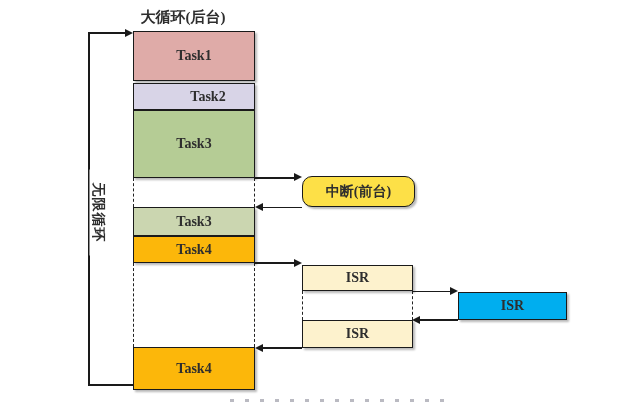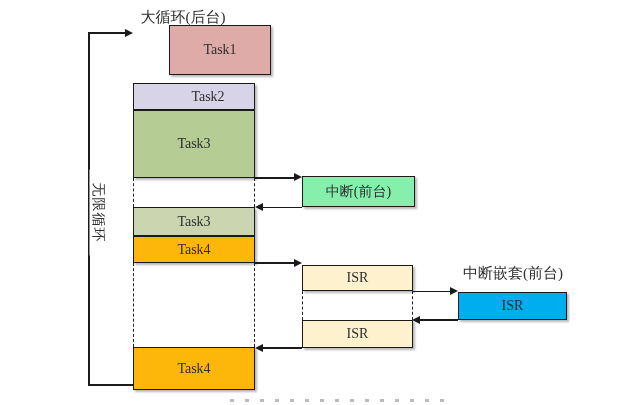--- a/index.html
+++ b/index.html
@@ -1,28 +1,28 @@
 <!DOCTYPE html>
 <html><head>
 <meta charset="utf-8">
 <style>
   html,body{margin:0;padding:0;background:#fff;}
   #stage{
     position:relative;width:641px;height:405px;background:#ffffff;overflow:hidden;
-    font-family:"Liberation Serif","DejaVu Serif",serif;color:#2e2e2e;
+    font-family:"Liberation Serif","DejaVu Serif",serif;color:#2e2e2e;font-weight:bold;
   }
   .abs{position:absolute;}
   
   .tbox{
     position:absolute;border:1px solid #1a1a1a;box-sizing:border-box;
     display:flex;align-items:center;justify-content:center;
     font-size:14px;line-height:1;box-shadow:2px 2px 2px rgba(0,0,0,.28);
   }
   
-  .bx-task1{left:133px;top:25px;width:102px;height:50px;margin-left:36px;}
+  .bx-task1{left:133px;top:31px;width:122px;height:50px;}
   .bx-task2{left:133px;top:83px;width:122px;height:27px;padding-left:28px;}
   .bx-task3a{left:133px;top:110px;width:122px;height:68px;}
   .bx-task3b{left:133px;top:207px;width:122px;height:29px;}
   .bx-task4a{left:133px;top:236px;width:122px;height:27px;}
   .bx-task4b{left:133px;top:347px;width:122px;height:43px;}
   
   .bx-interrupt{left:302px;top:176px;width:113px;height:31px;}
   .bx-isr1{left:302px;top:265px;width:111px;height:26px;}
   .bx-isr2{left:302px;top:320px;width:111px;height:28px;}
   .bx-isrn{left:458px;top:292px;width:109px;height:28px;}
@@ -51,21 +51,20 @@
     position:absolute;left:230px;top:399px;width:220px;height:3px;opacity:.45;
     background:repeating-linear-gradient(90deg,#667 0px,#667 4px,transparent 4px,transparent 15px);
   }
 </style>
 </head>
 <body>
 
 <div id="stage">
 
   <div class="title t-column">大循环(后台)</div>
-  <div class="title t-nested">中断嵌套(前台)</div>
 
   <div class="vline" style="left:88px;top:33px;height:352px;"></div>
   <div class="hline" style="left:88px;top:384px;width:46px;"></div>
   <div class="hline" style="left:88px;top:32.25px;width:38px;"></div>
   <div class="ah ah-r" style="left:125px;top:28.5px;"></div>
   <div class="t-loop abs">无限循环</div>
 
   <div class="vdash" style="left:133px;top:178px;height:29px;"></div>
   <div class="vdash" style="left:253.5px;top:178px;height:29px;"></div>
   <div class="vdash" style="left:133px;top:263px;height:84px;"></div>
@@ -86,21 +85,21 @@
   <div class="tbox bx-task3b" style="background: rgb(203, 214, 176);">
       <span>Task3</span>
     </div>
   <div class="tbox bx-task4a" style="background: rgb(252, 183, 10);">
       <span>Task4</span>
     </div>
   <div class="tbox bx-task4b" style="background: rgb(252, 183, 10);">
       <span>Task4</span>
     </div>
 
-  <div class="tbox bx-interrupt" style="background: #86efac;">
+  <div class="tbox bx-interrupt" style="background: #fde047; border-radius: 10px;">
       <span>中断(前台)</span>
     </div>
   <div class="tbox bx-isr1" style="background: rgb(253, 242, 205);">
       <span>ISR</span>
     </div>
   <div class="tbox bx-isr2" style="background: rgb(253, 242, 205);">
       <span>ISR</span>
     </div>
   <div class="tbox bx-isrn" style="background: rgb(0, 174, 239);">
       <span>ISR</span>

